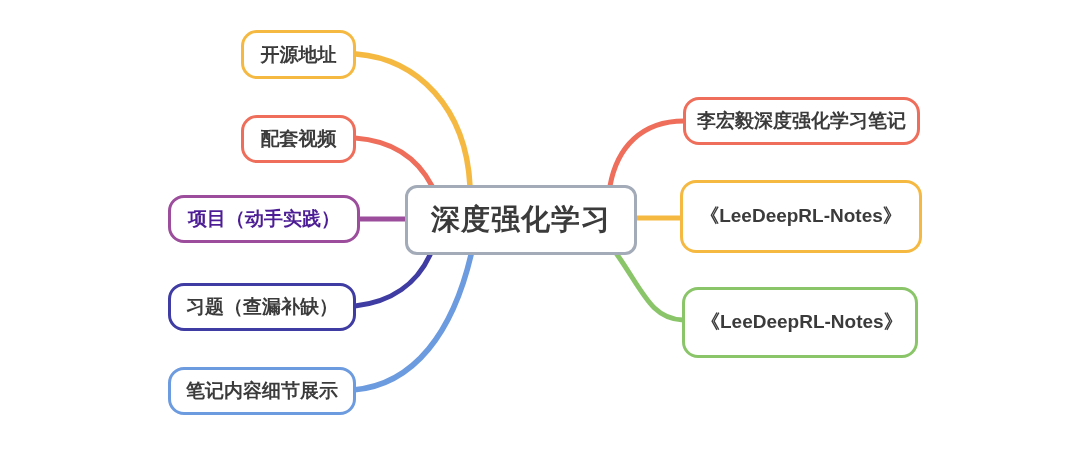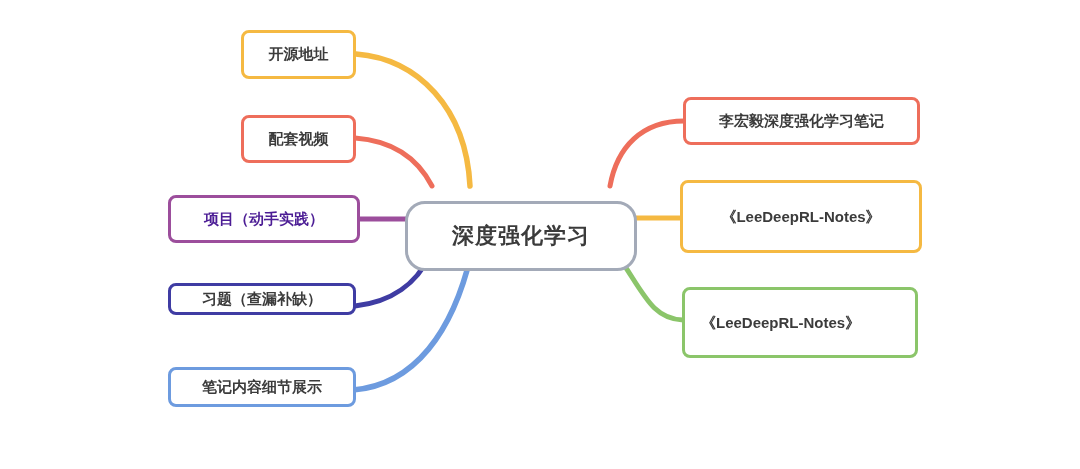--- a/index.html
+++ b/index.html
@@ -3,26 +3,26 @@
 <meta charset="utf-8">
 <style>
   html,body{margin:0;padding:0;background:#ffffff;}
   .canvas{
     position:relative;width:1080px;height:469px;background:#ffffff;
     font-family:"Liberation Sans","DejaVu Sans",sans-serif;overflow:hidden;
   }
   .edges{position:absolute;left:0;top:0;width:1080px;height:469px;}
   .node{
     position:absolute;box-sizing:border-box;background:#ffffff;
-    border:3px solid #ccc;border-radius:8px;
+    border:3px solid #ccc;border-radius:16px;
     display:flex;align-items:center;justify-content:center;
-    color:#3b3b3b;font-weight:bold;font-size:15px;
+    color:#3b3b3b;font-weight:bold;font-size:19px;
     white-space:nowrap;text-align:center;
   }
-  .node.root{border-radius:20px;font-size:22px;letter-spacing:1px;margin-top:16px;}
+  .node.root{border-radius:12px;font-size:29px;letter-spacing:1px;}
   .node .lines{display:flex;flex-direction:row;line-height:1.4;}
   .node.align-left{justify-content:flex-start;padding-left:16px;text-align:left;}
 </style>
 </head>
 <body>
 
 <div class="canvas" style="color: rgb(59, 59, 59);">
 
   <svg class="edges" viewBox="0 0 1080 469" fill="none" stroke-linecap="round">
     <path stroke-width="5.5" d="M356,54 C418,59 466,108 470,186" stroke="#F5B942"></path>
@@ -36,23 +36,23 @@
   </svg>
 
   <div class="node root" style="left: 405px; top: 185px; width: 232px; height: 70px; border-color: rgb(163, 170, 184); color: rgb(59, 59, 59);">深度强化学习</div>
 
   <div class="node" style="left: 241px; top: 30px; width: 115px; height: 49px; border-color: rgb(245, 185, 66); color: rgb(59, 59, 59);">开源地址</div>
 
   <div class="node" style="left: 241px; top: 115px; width: 115px; height: 48px; border-color: rgb(238, 110, 91); color: rgb(59, 59, 59);">配套视频</div>
 
   <div class="node" style="left: 168px; top: 195px; width: 192px; height: 48px; border-color: rgb(156, 78, 156); color: #4c1d95;">项目（动手实践）</div>
 
-  <div class="node" style="left: 168px; top: 283px; width: 188px; height: 32px; border-color: rgb(63, 60, 163); color: rgb(59, 59, 59);">习题（查漏补缺）</div>
+  <div class="node" style="left: 168px; top: 283px; width: 188px; height: 48px; border-color: rgb(63, 60, 163); color: rgb(59, 59, 59);">习题（查漏补缺）</div>
 
-  <div class="node" style="left: 168px; top: 367px; width: 188px; height: 40px; border-color: rgb(109, 155, 223); color: rgb(59, 59, 59);">笔记内容细节展示</div>
+  <div class="node" style="left: 168px; top: 367px; width: 188px; height: 48px; border-color: rgb(109, 155, 223); color: rgb(59, 59, 59);">笔记内容细节展示</div>
 
   <div class="node" style="left: 683px; top: 97px; width: 237px; height: 48px; border-color: rgb(238, 110, 91); color: rgb(59, 59, 59);">李宏毅深度强化学习笔记</div>
 
   <div class="node" style="left: 680px; top: 180px; width: 242px; height: 73px; border-color: rgb(245, 185, 66); color: rgb(59, 59, 59);">
     <span class="lines">
       <span>《LeeDeepRL-Notes》</span>
     </span>
   </div>
 
   <div class="node align-left" style="left: 682px; top: 287px; width: 236px; height: 71px; border-color: rgb(139, 197, 106); color: rgb(59, 59, 59);">

